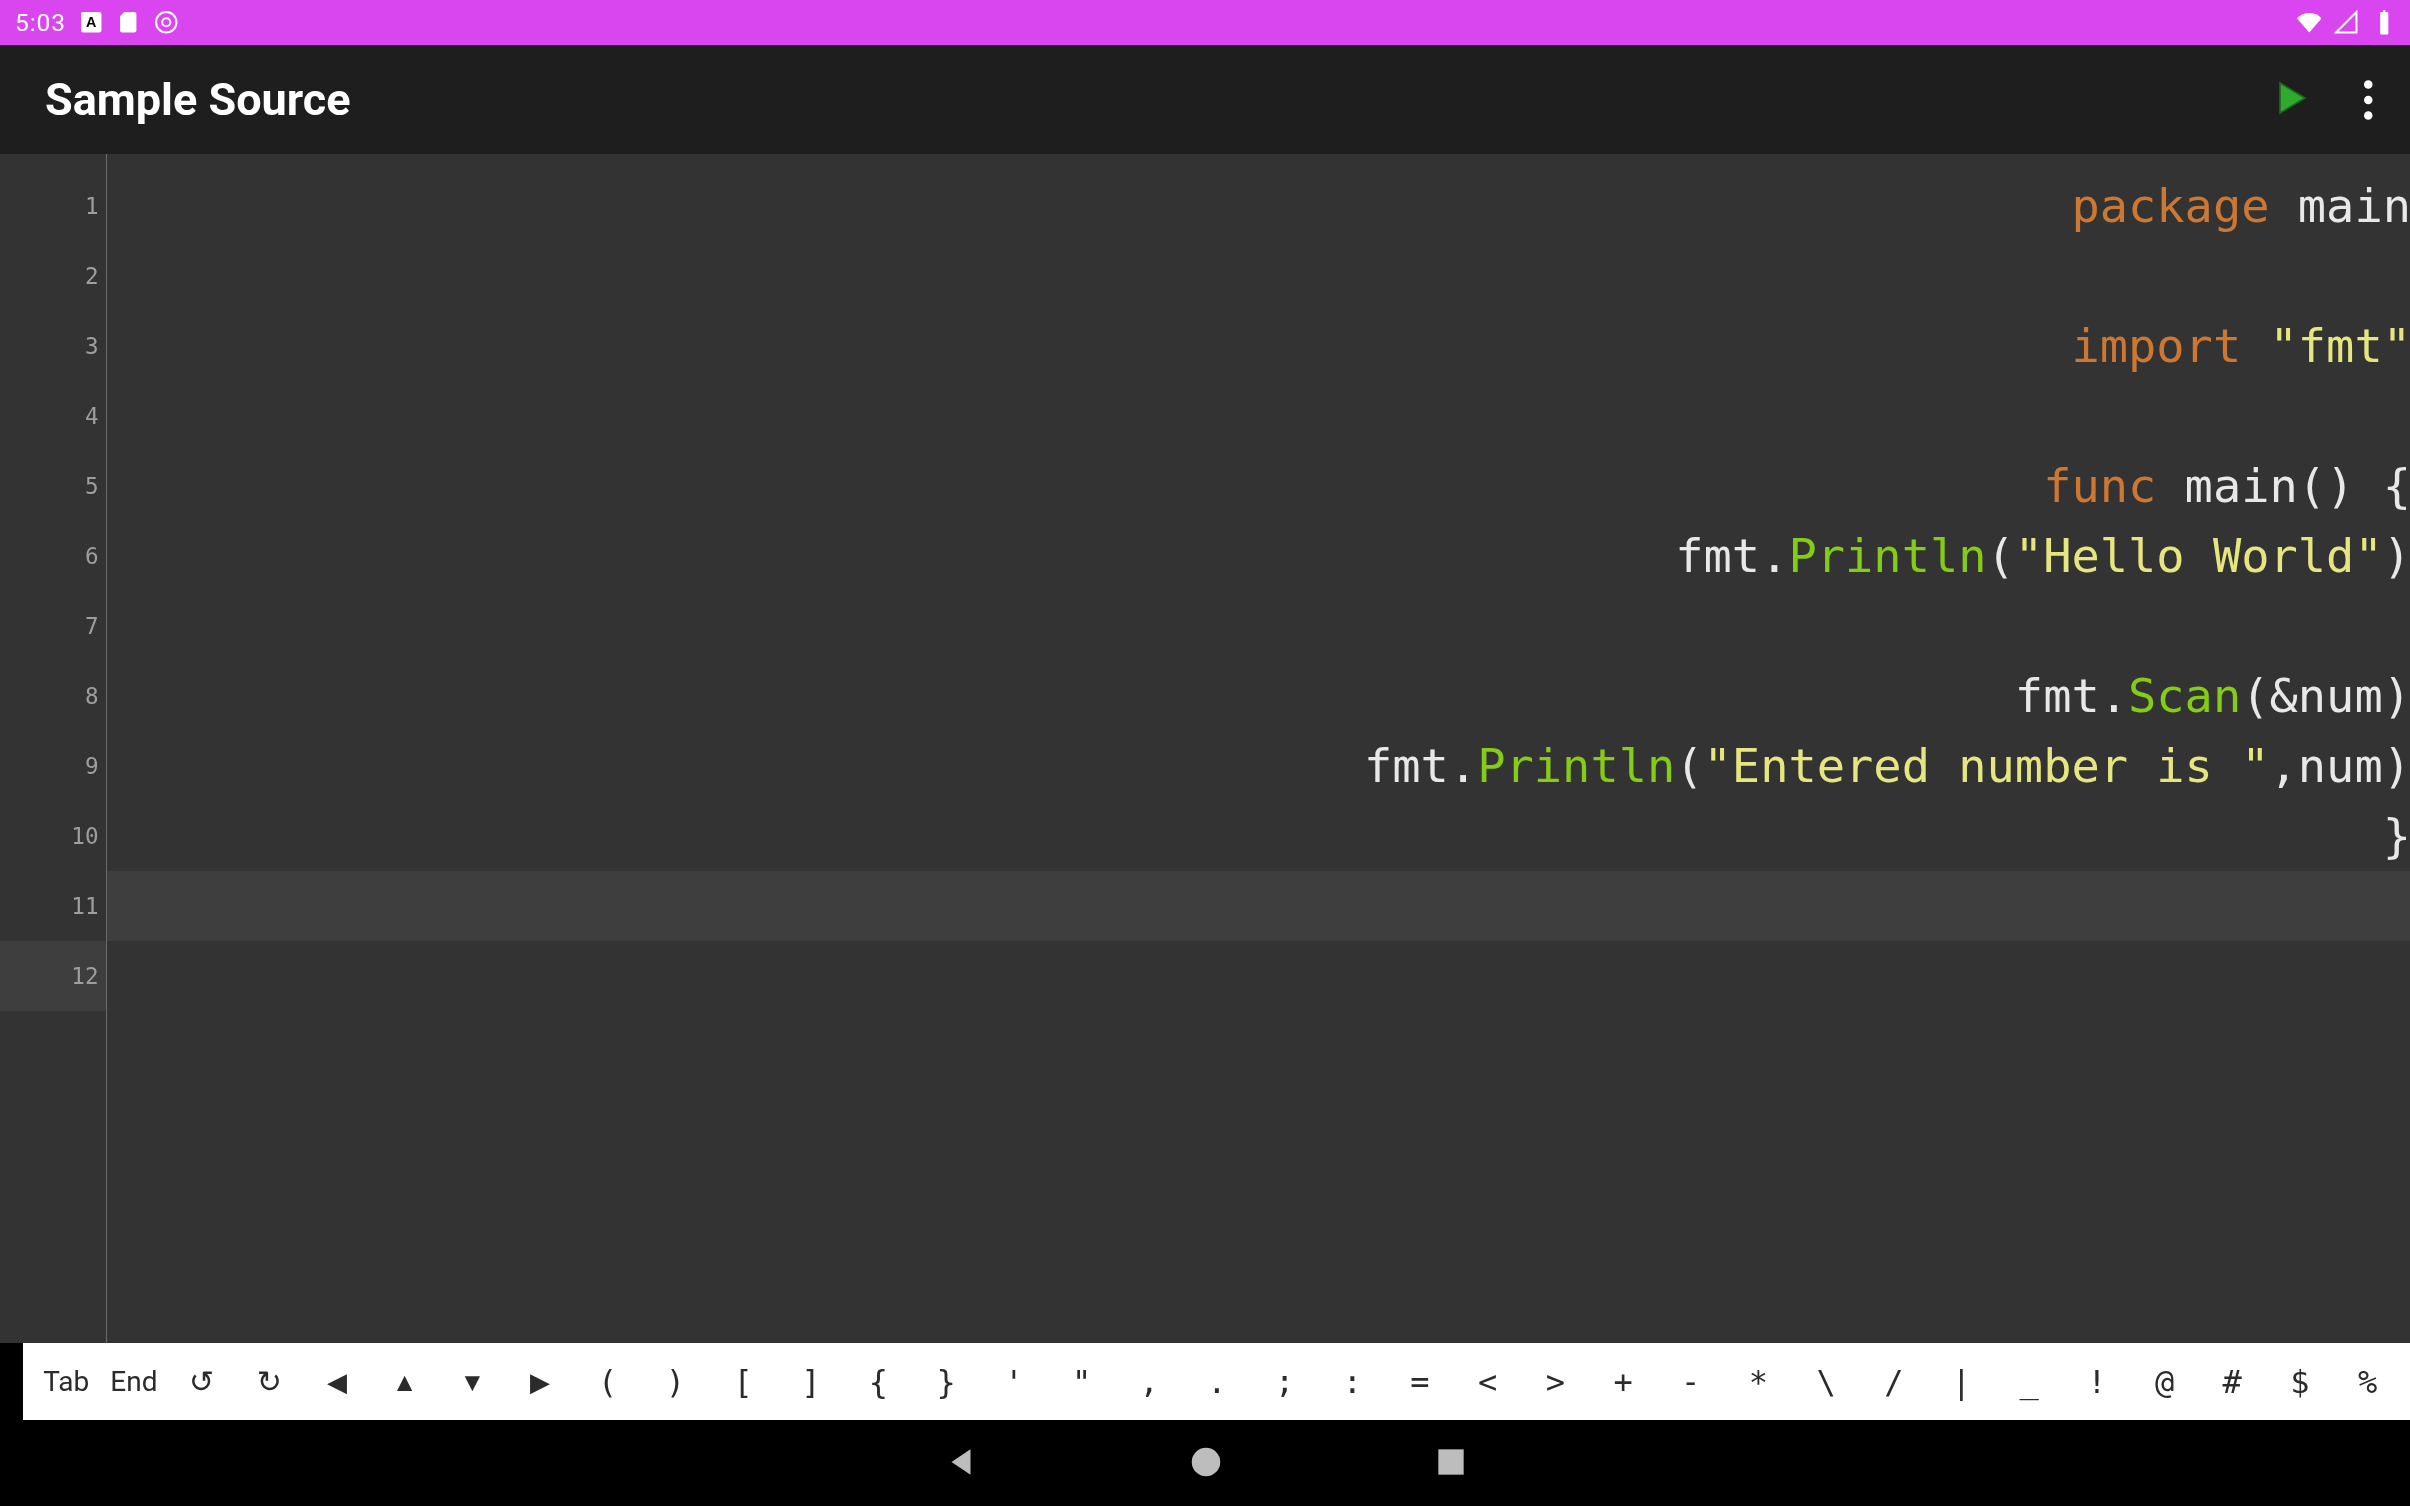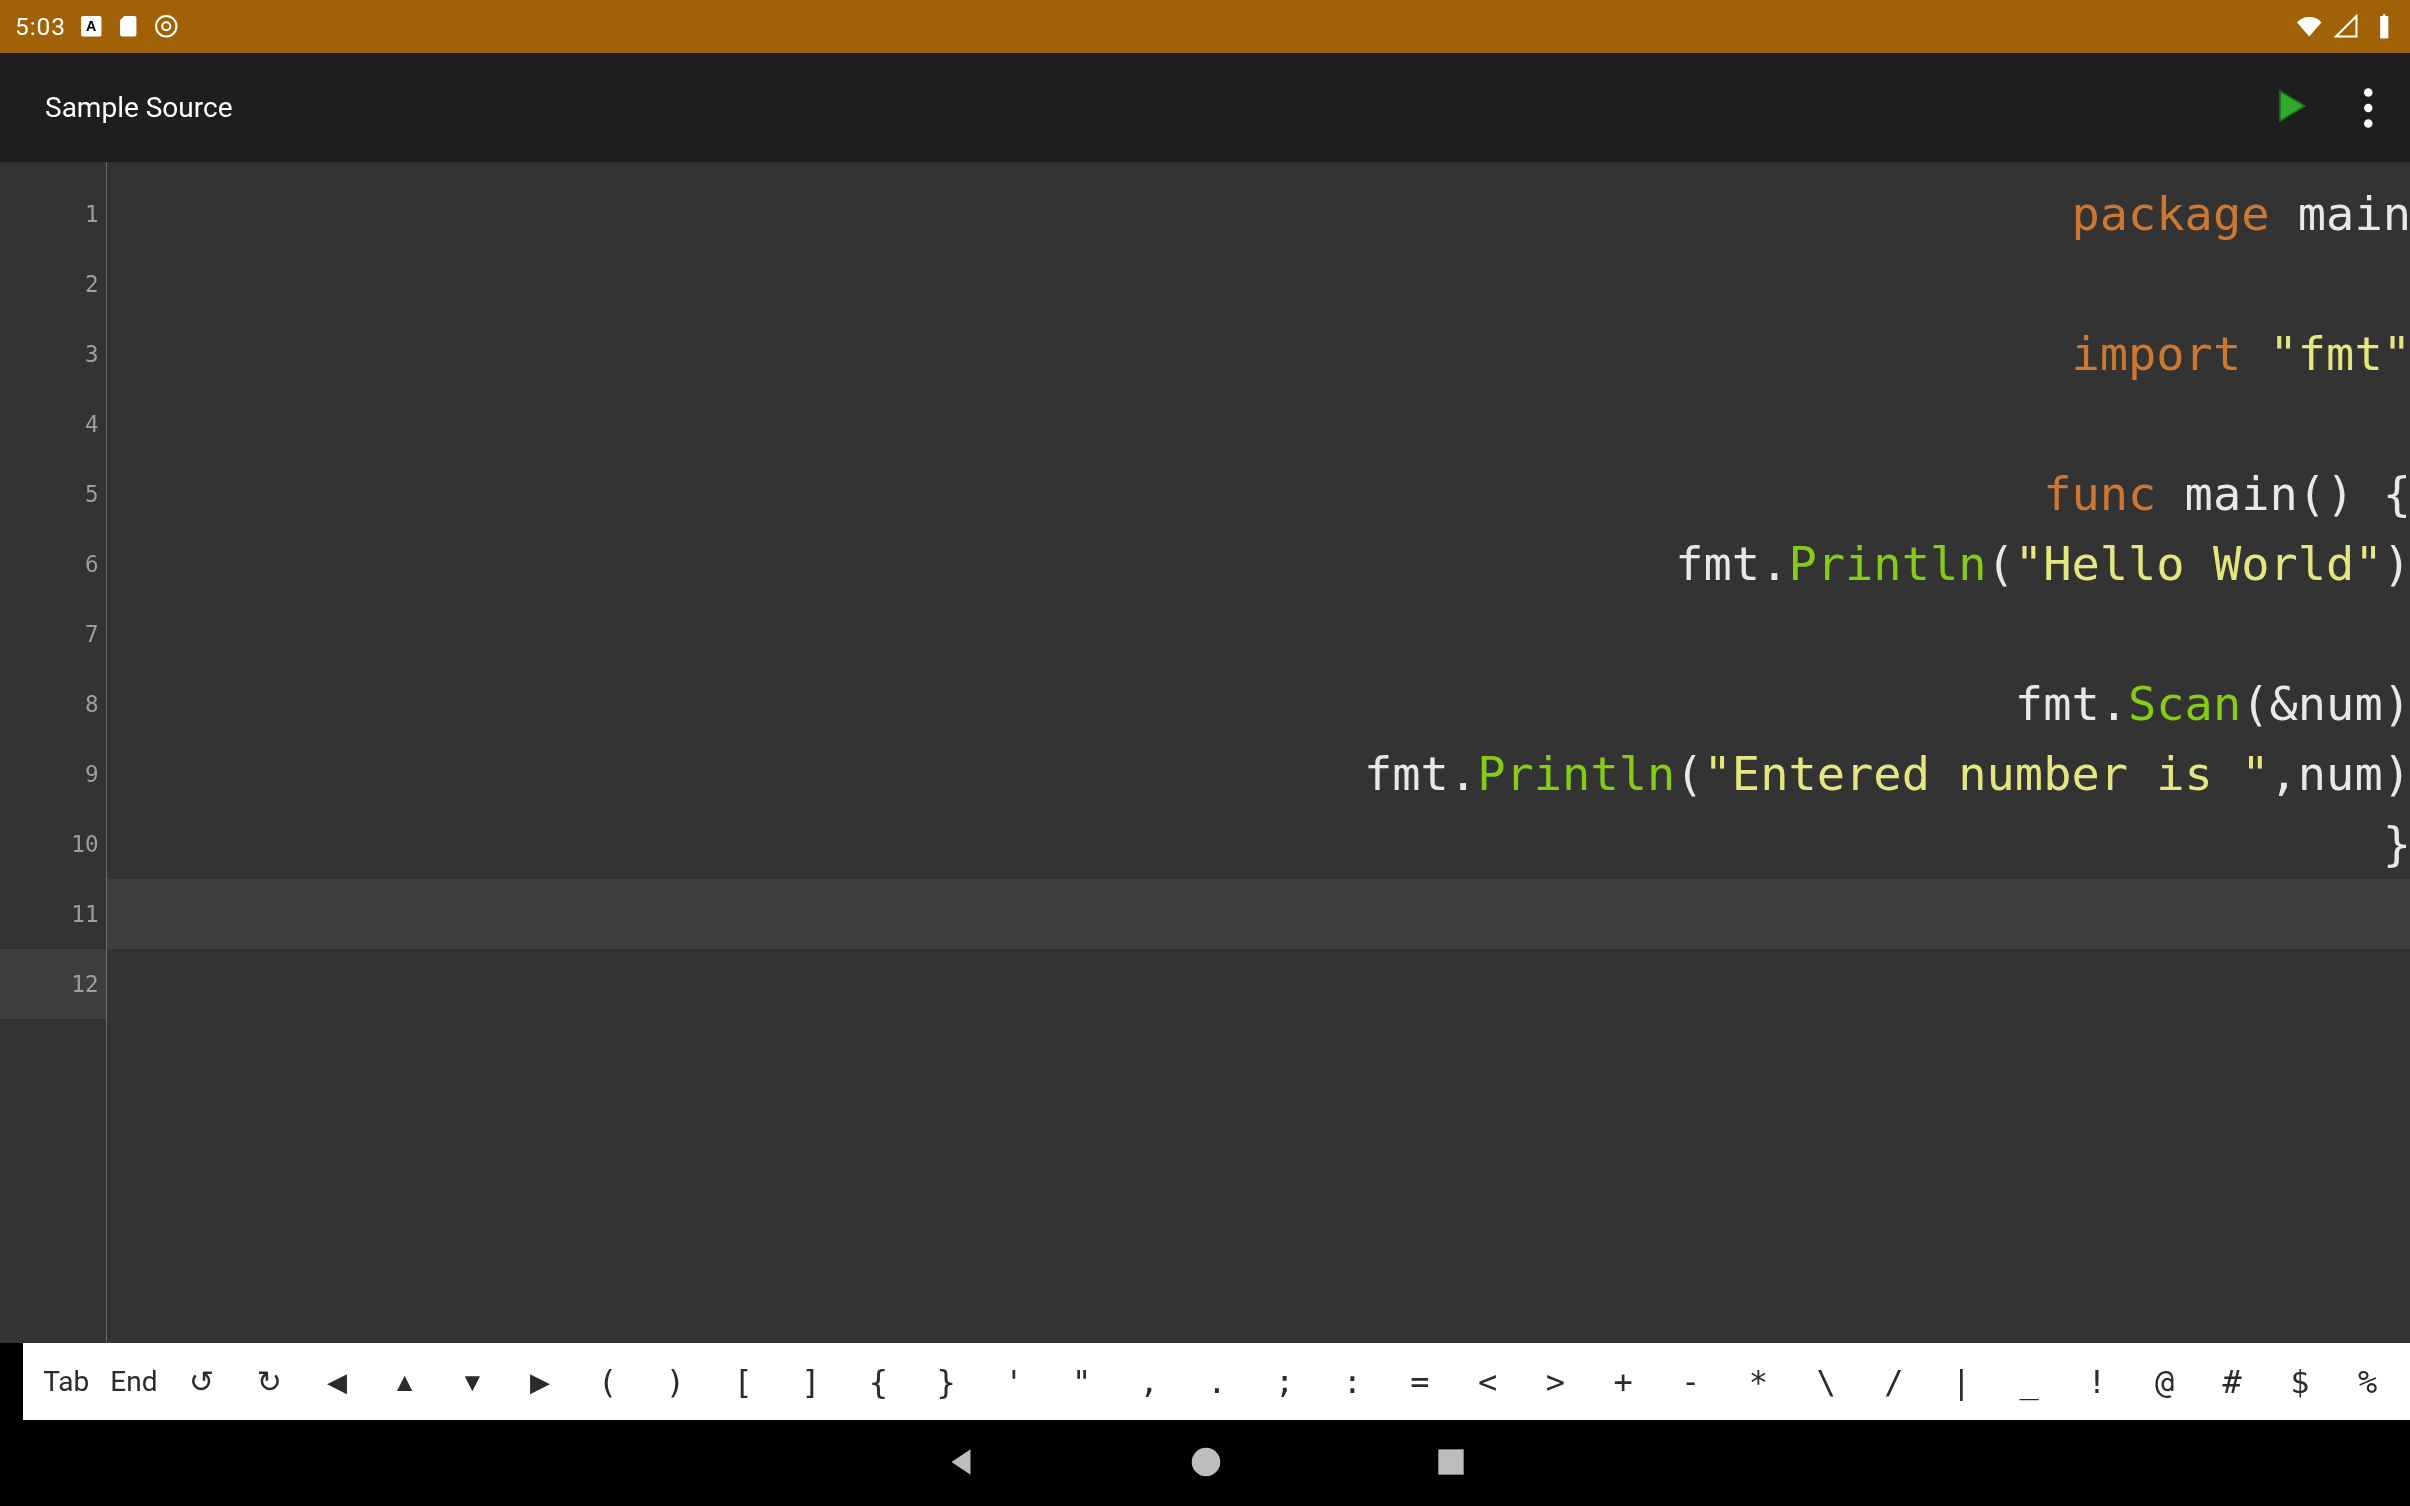--- a/index.html
+++ b/index.html
@@ -6,43 +6,43 @@
   html, body { width: 2411px; height: 1507px; overflow: hidden; }
   body {
     font-family: "Roboto", "Helvetica Neue", Arial, sans-serif;
     background: #000;
     color: #fff;
     display: flex;
     flex-direction: column;
   }
   
   .statusbar {
-    height: 53px;
-    background: #a16207;
+    height: 45px;
+    background: #d946ef;
     display: flex;
     align-items: center;
     justify-content: space-between;
     padding: 0 15px;
     font-size: 24.5px;
   }
   .statusbar .left, .statusbar .right { display: flex; align-items: center; gap: 13px; }
   .statusbar .ic { display: inline-flex; width: 24.5px; height: 24.5px; align-items: center; justify-content: center; }
   .statusbar .ic svg { width: 100%; height: 100%; }
   .statusbar .time { font-weight: 400; letter-spacing: 0.9px; }
 
   
   .appbar {
     height: 109px;
     background: #1e1e1e;
     display: flex;
     align-items: center;
     justify-content: space-between;
     padding: 0 22.6px 0 45px;
   }
-  .appbar .title { font-size: 28px; font-weight: 400; color: #fff; }
+  .appbar .title { font-size: 45px; font-weight: 700; color: #fff; }
   .appbar .actions { display: flex; align-items: center; gap: 38px; }
   .appbar .run svg { width: 40px; height: 40px; }
   .appbar .menu svg { width: 8.5px; height: 40px; }
   .appbar .menu { width: 40px; display:flex; justify-content:center;}
 
   
   .editor-wrap {
     flex: 1 1 auto;
     display: flex;
     background: #333333;

